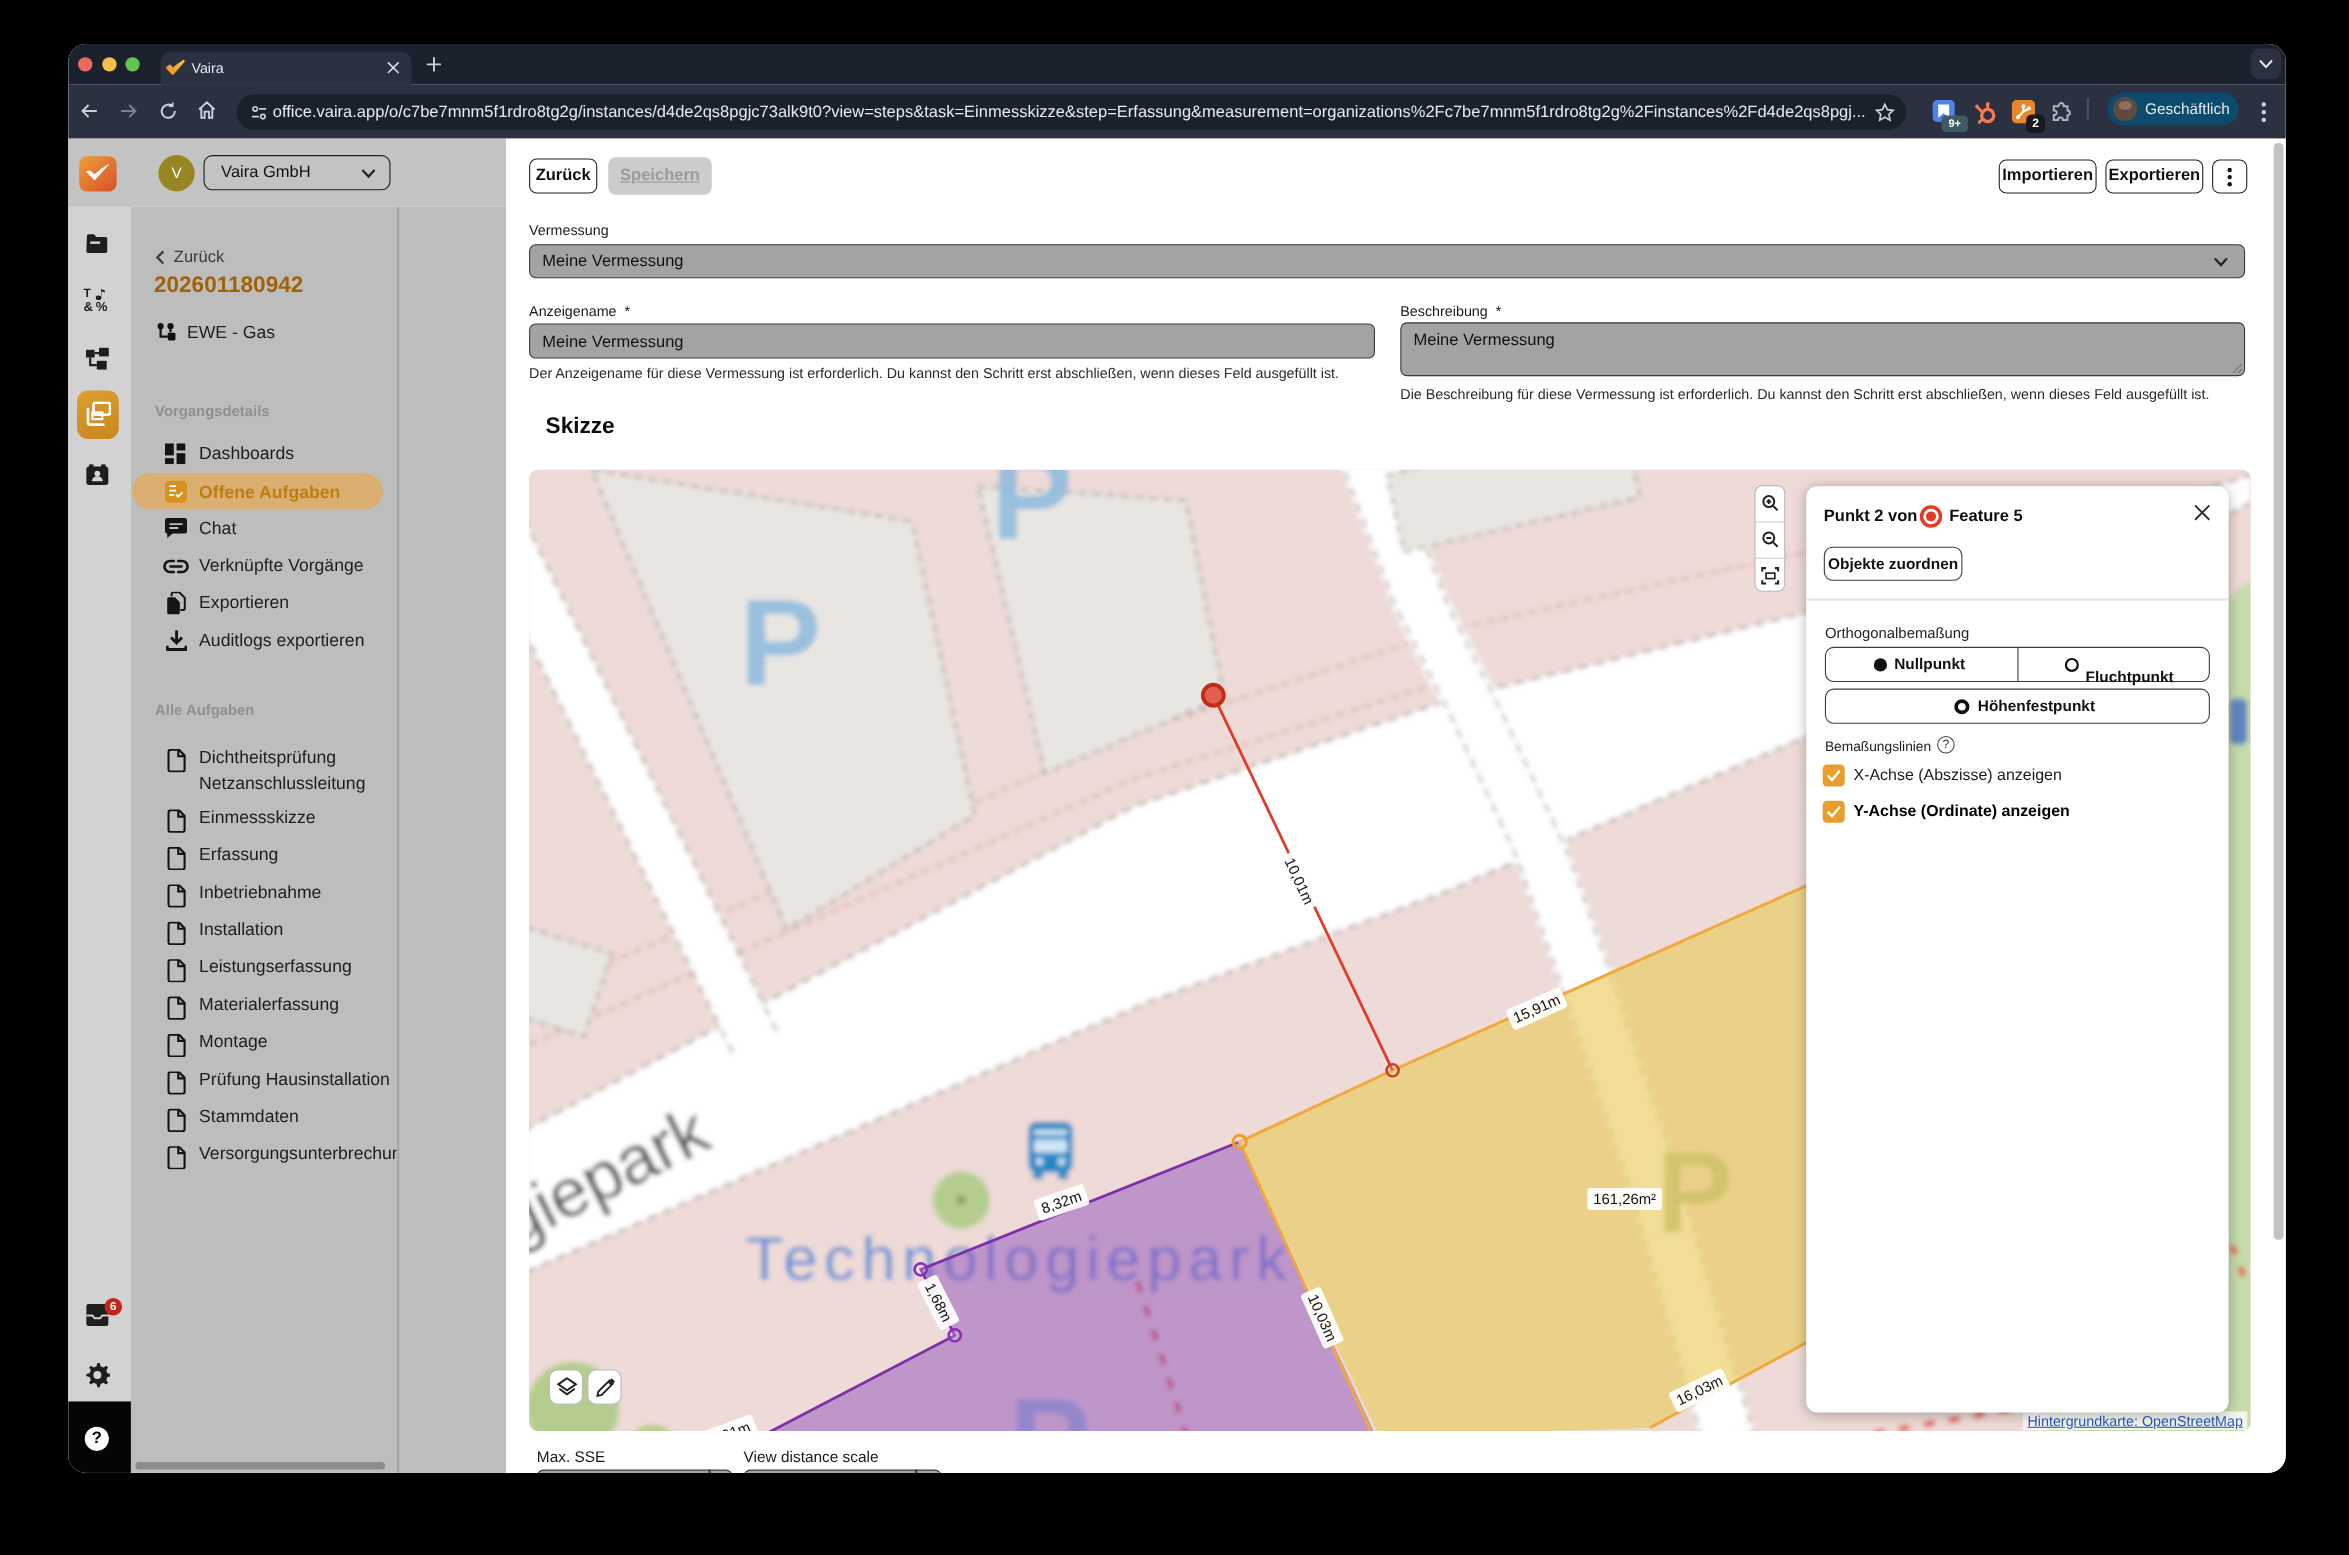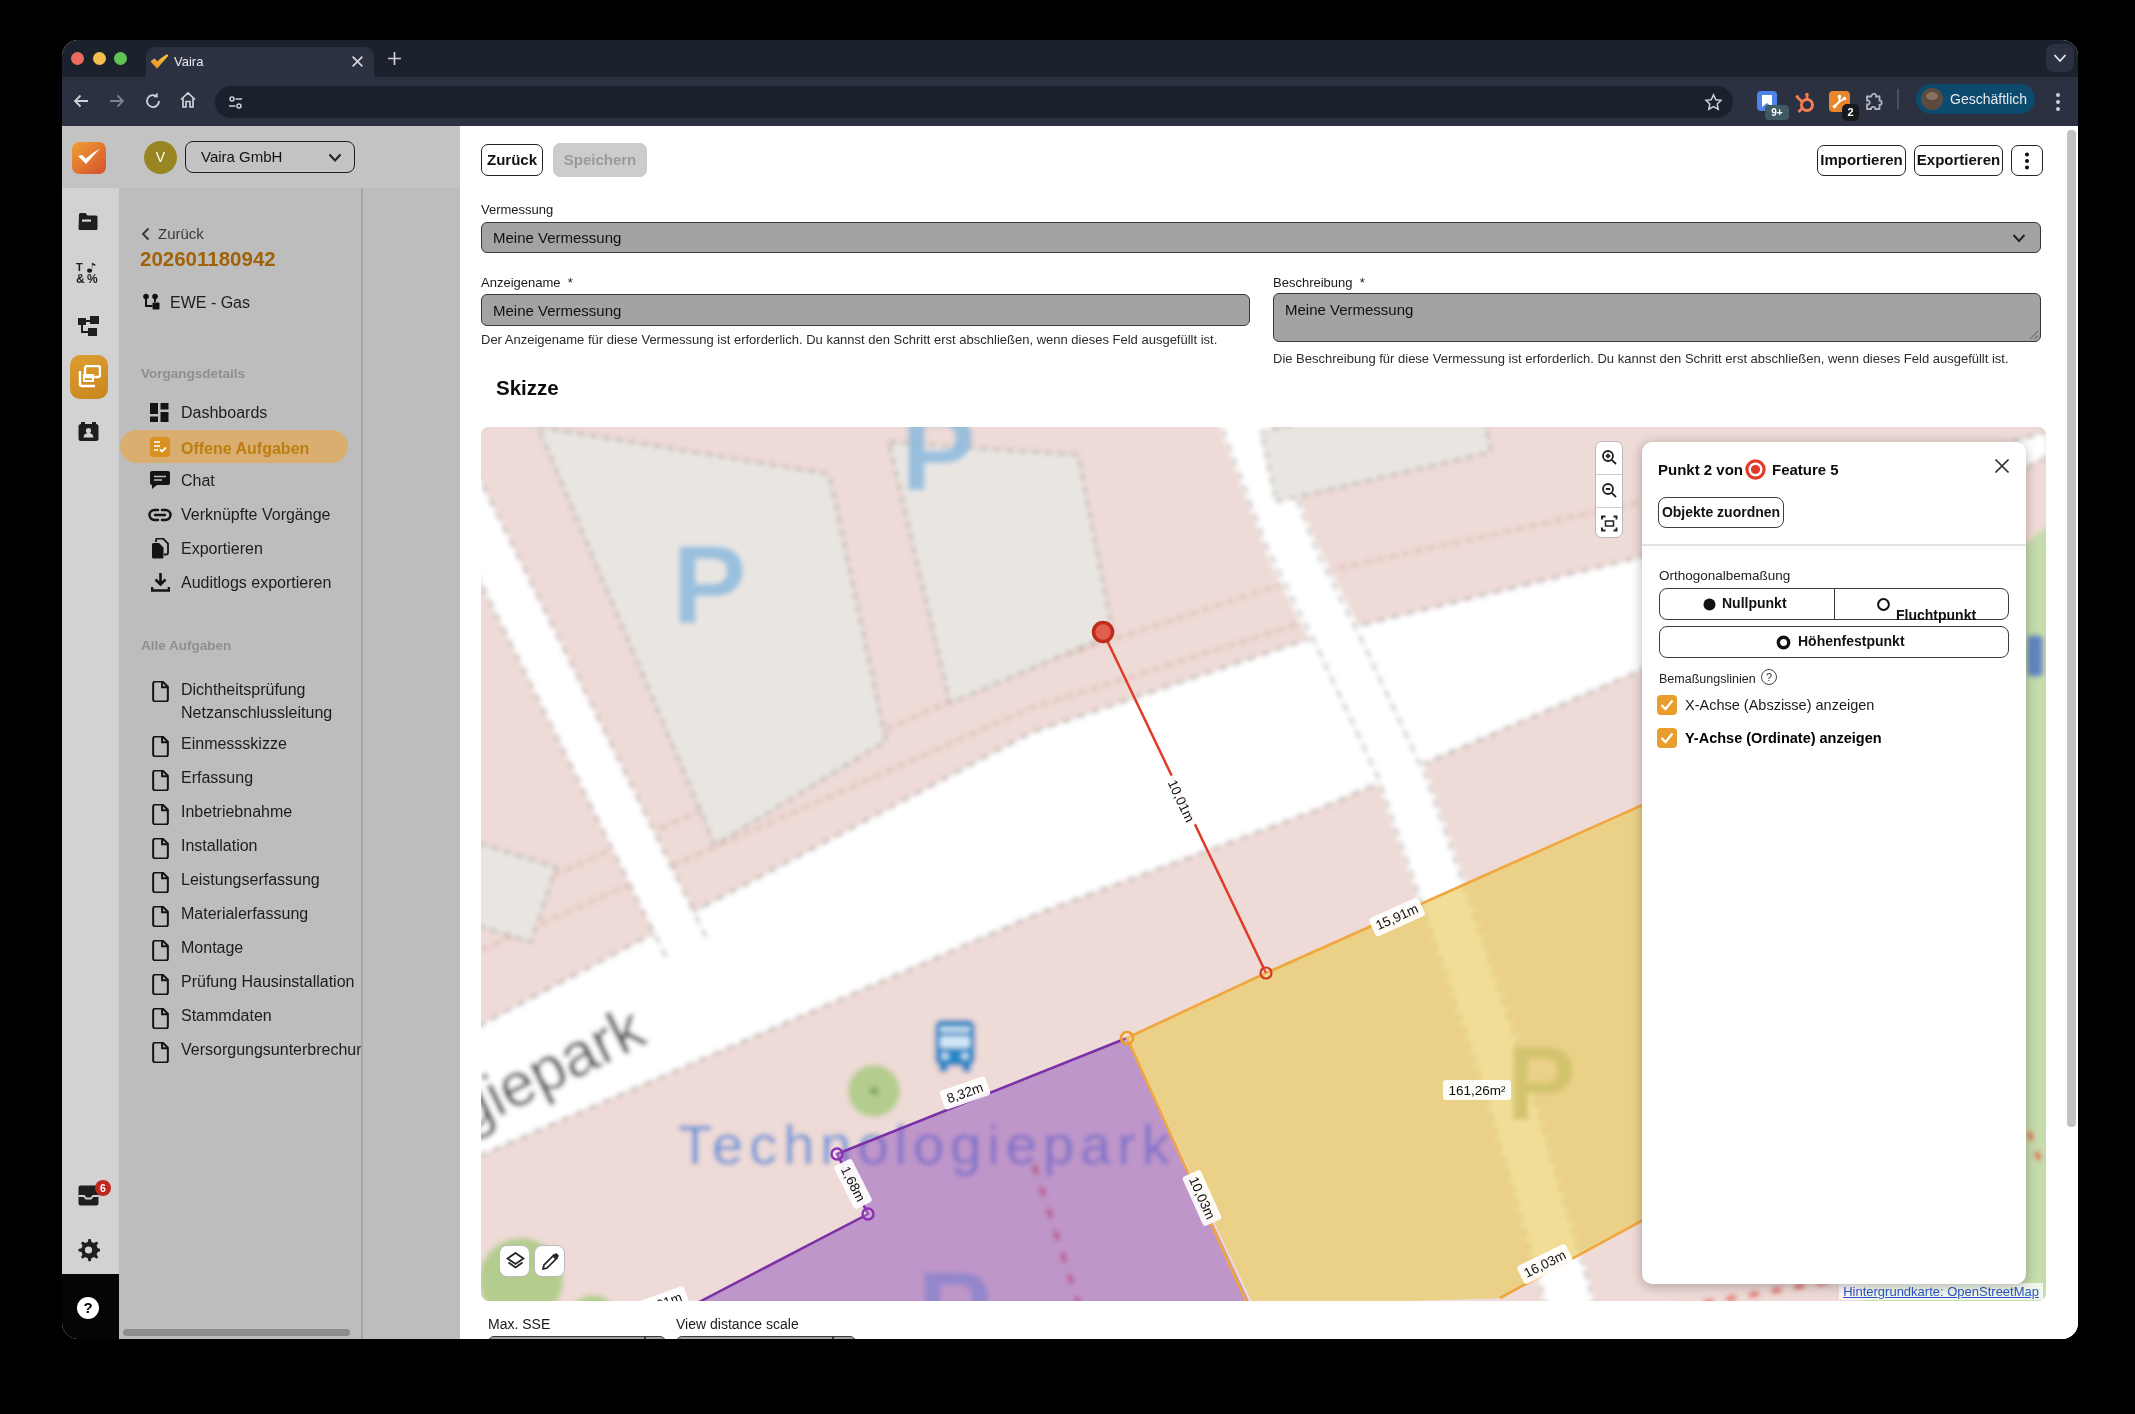--- a/index.html
+++ b/index.html
@@ -95,20 +95,21 @@
     </svg>
     <svg class="cicon" style="left:116px;top:13px" width="20" height="20" viewBox="0 0 20 20">
       <path d="M3 9.5 L10 3 L17 9.5 M5 8.5 L5 17 L8 17 L8 11.5 L12 11.5 L12 17 L15 17 L15 8.5" stroke="#cdd1d8" stroke-width="1.7" fill="none"></path>
     </svg>
     <div id="urlpill">
       <svg class="cicon" style="left:12px;top:8px" width="17" height="17" viewBox="0 0 17 17">
         <circle cx="5" cy="5" r="2" fill="none" stroke="#cdd1d8" stroke-width="1.5"></circle>
         <path d="M8.5 5 L15 5 M2 12 L8.5 12" stroke="#cdd1d8" stroke-width="1.5"></path>
         <circle cx="12" cy="12" r="2" fill="none" stroke="#cdd1d8" stroke-width="1.5"></circle>
       </svg>
+      <div id="urltext">office.vaira.app/o/c7be7mnm5f1rdro8tg2g/instances/d4de2qs8pgjc73alk9t0?view=steps&amp;task=Einmesskizze&amp;step=Erfassung&amp;measurement=organizations%2Fc7be7mnm5f1rdro8tg2g%2Finstances%2Fd4de2qs8pgj...</div>
       <svg class="cicon" style="left:1489px;top:7px" width="19" height="19" viewBox="0 0 19 19">
         <path d="M9.5 1.8 L11.8 6.7 L17 7.3 L13.2 10.9 L14.2 16.2 L9.5 13.6 L4.8 16.2 L5.8 10.9 L2 7.3 L7.2 6.7 Z" fill="none" stroke="#cdd1d8" stroke-width="1.5"></path>
       </svg>
     </div>
 
     <div style="position:absolute;left:1695px;top:14px;width:20px;height:20px;background:#4f83ec;border-radius:4px;"></div>
     <svg class="cicon" style="left:1697px;top:16px" width="16" height="16" viewBox="0 0 16 16">
         <path d="M3 2 h10 v12 l-5-4 -5 4 Z" fill="#fff"></path>
       </svg>
     <div style="position:absolute;left:1703px;top:28px;width:24px;height:15px;background:#3e5b63;border-radius:4px;color:#fff;font-size:10px;font-weight:bold;text-align:center;line-height:15px;">9+</div>
@@ -304,21 +305,21 @@
   <div class="navitem" style="top:865px;">Materialerfassung</div>
   <div class="navitem" style="top:899px;">Montage</div>
   <div class="navitem" style="top:933px;">Prüfung Hausinstallation</div>
   <div class="navitem" style="top:967px;">Stammdaten</div>
   <div class="navitem" style="top:1001px;">Versorgungsunterbrechung</div>
   <div class="abs" style="left:299px;top:148px;width:99px;height:1151px;background:#bdbdbd;border-left:2px solid #a6a6a6;"></div>
   <div class="scroll" style="left:61px;top:1289px;width:227px;height:7px;background:#8d8d8d;"></div>
 
   <div id="main">
     <div class="btn" style="left:21px;top:18px;width:62px;height:32px;line-height:29px;">Zurück</div>
-    <div class="btn" style="left:93px;top:17px;width:94px;height:34px;line-height:31px;background:#cccccc;border-color:#cccccc;color:#9a9a9a;">Speichern</div>
+    <div class="btn" style="left:93px;top:17px;width:94px;height:34px;line-height:31px;background:#cccccc;border-color:#cccccc;color:#9a9a9a;text-decoration:underline;">Speichern</div>
     <div class="btn" style="left:1357px;top:19px;width:89px;height:31px;line-height:28px;">Importieren</div>
     <div class="btn" style="left:1454px;top:19px;width:89px;height:31px;line-height:28px;">Exportieren</div>
     <div class="btn" style="left:1551px;top:19px;width:32px;height:31px;">
       <svg style="position:absolute;left:12px;top:6px" width="6" height="18" viewBox="0 0 6 18">
         <circle cx="3" cy="2.5" r="2" fill="#111"></circle>
           <circle cx="3" cy="9" r="2" fill="#111"></circle>
           <circle cx="3" cy="15.5" r="2" fill="#111"></circle>
       </svg>
     </div>
     <div class="lbl" style="left:21px;top:76px;">Vermessung</div>

